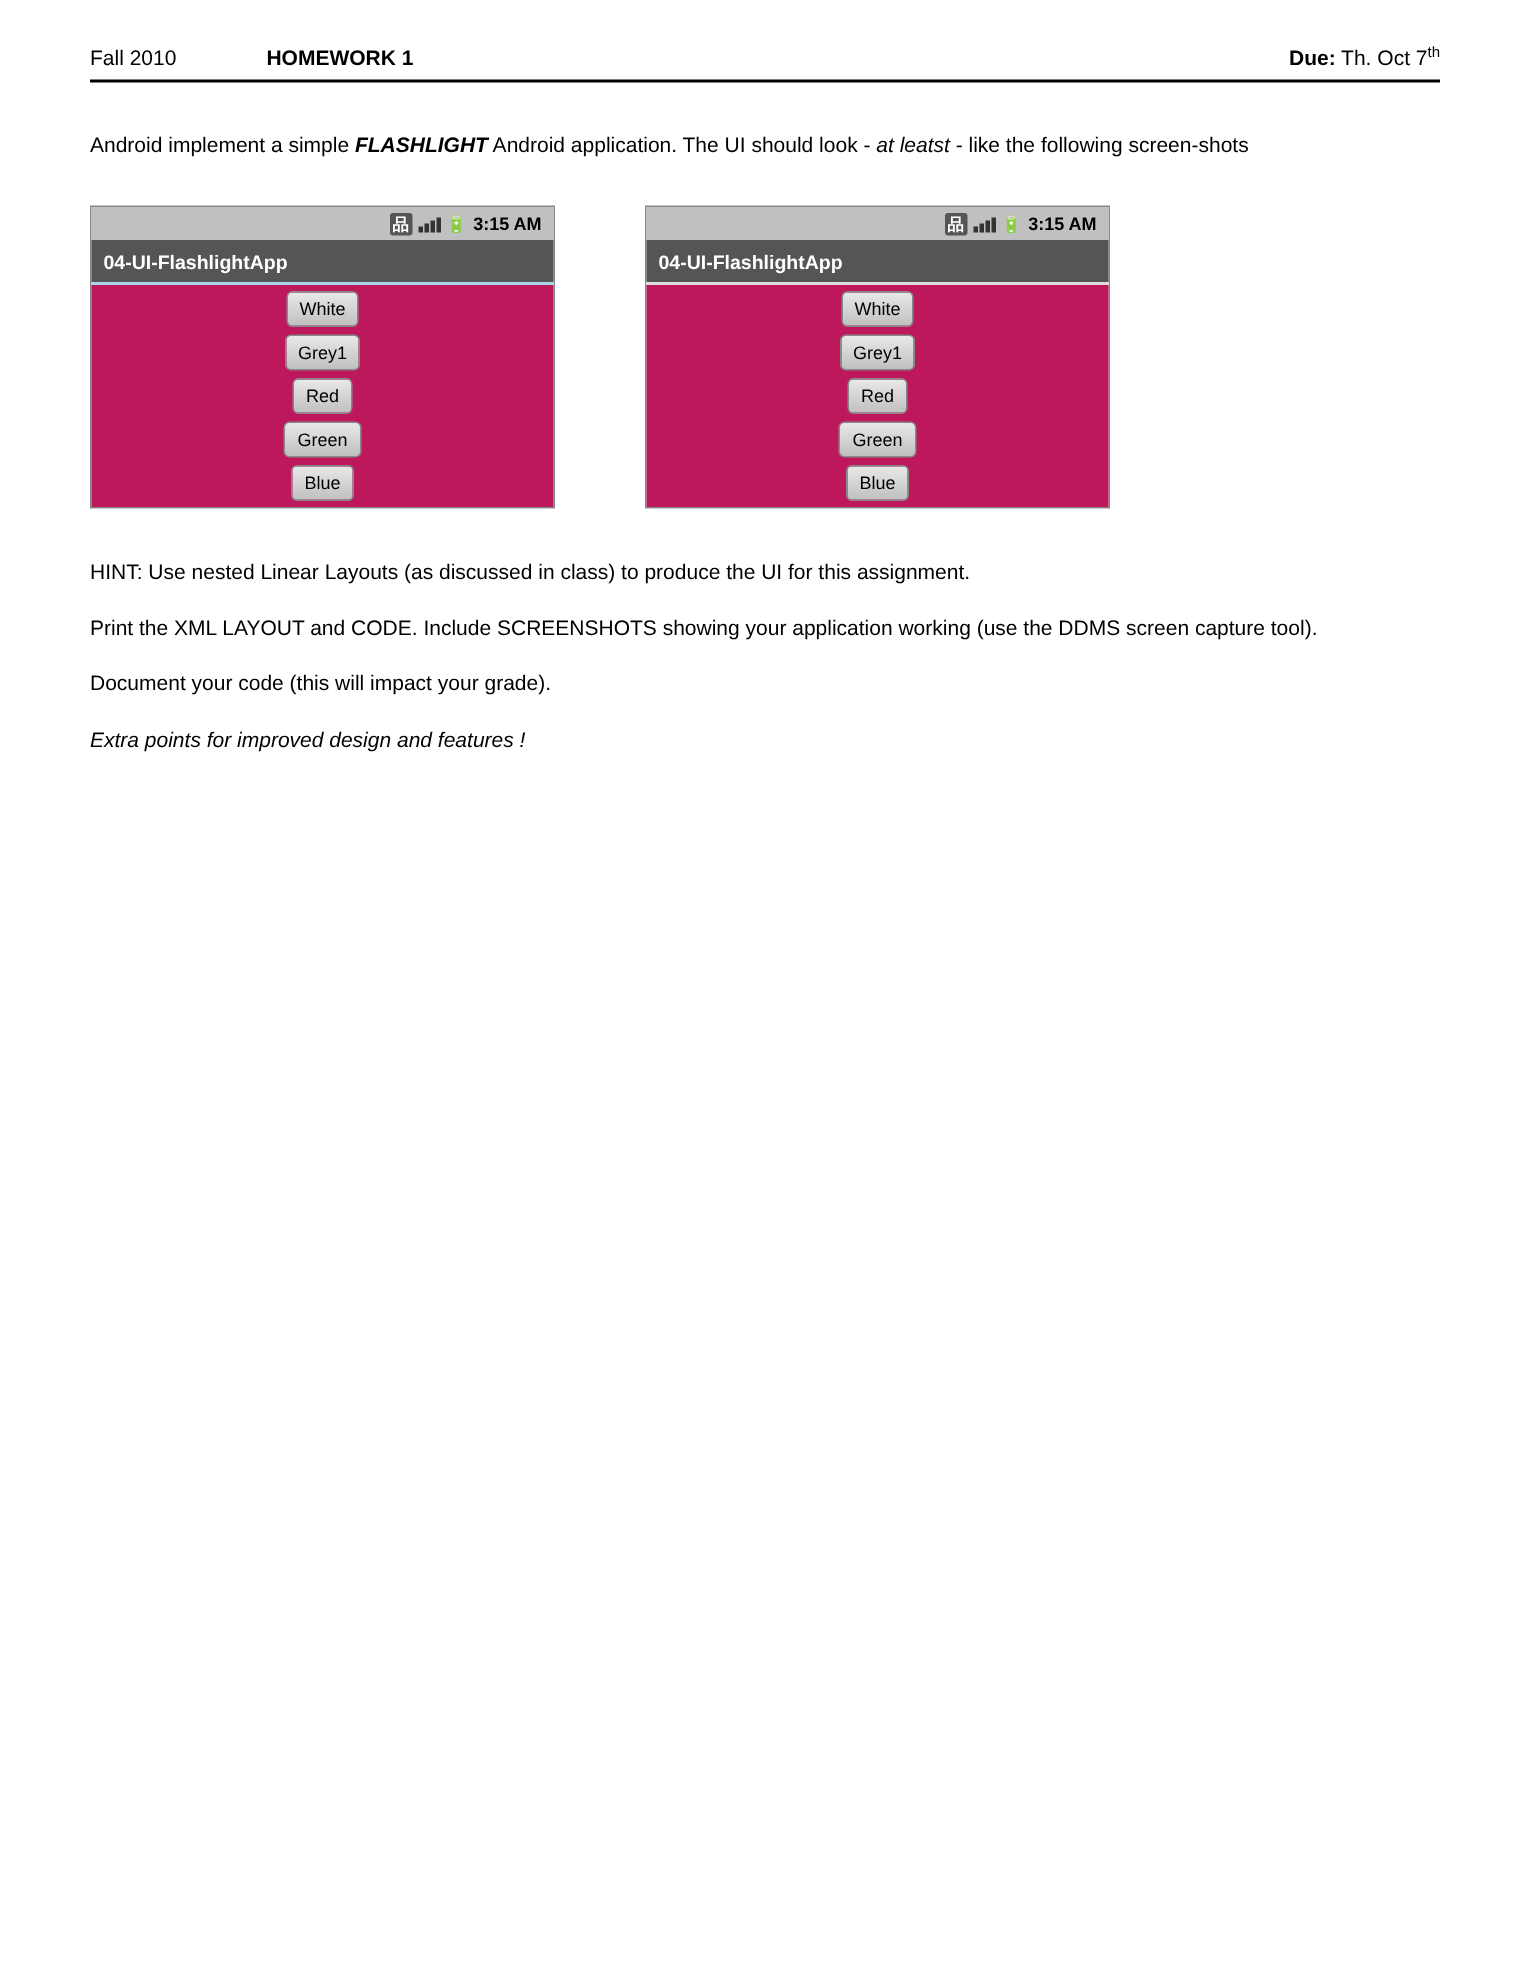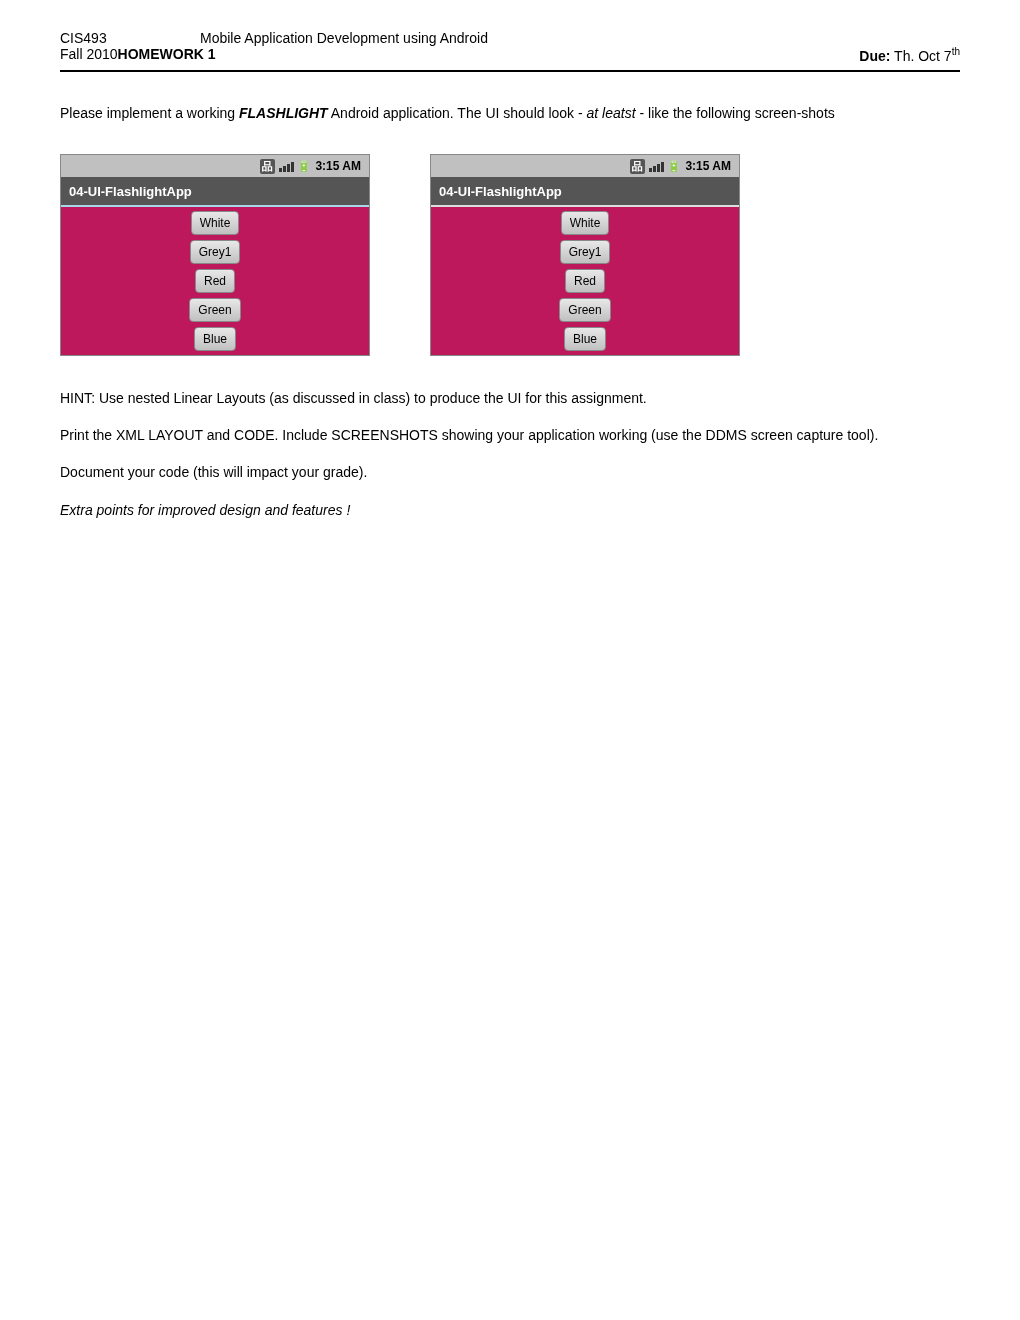--- a/index.html
+++ b/index.html
@@ -147,39 +147,34 @@
       background: #555;
       color: #fff;
       padding: 0 2px;
       border-radius: 2px;
     }
   </style>
 </head>
 <body>
 
 <div class="header-table">
-  <div class="header-row1">
-    <span class="header-course">CIS493</span>
-    <span class="header-title">Mobile Application Development using Android</span>
-    <span class="header-due"></span>
-  </div>
   <div class="header-row2">
     <span>Fall 2010</span>
-    <span style="flex:1; ">
+    <span style="flex:1; padding-left:60px;">
       <span class="bold">HOMEWORK 1</span>
     </span>
     <span>
       <span class="bold">Due:</span>
       <span>Th. Oct 7</span><sup>th</sup>
     </span>
   </div>
 </div>
 
 <p class="intro-text">
-  <span>Please implement a working </span><span class="italic bold">FLASHLIGHT</span><span> Android application. The UI should look - </span><span class="italic">at leatst</span><span> - like the following screen-shots</span>
+  <span>Android implement a simple </span><span class="italic bold">FLASHLIGHT</span><span> Android application. The UI should look - </span><span class="italic">at leatst</span><span> - like the following screen-shots</span>
 </p>
 
 <div class="screenshots">
 
   <div class="phone-mockup">
 
     <div class="status-bar">
       <span class="grid-icon">品</span>
       <span class="bars">
         <span></span>

